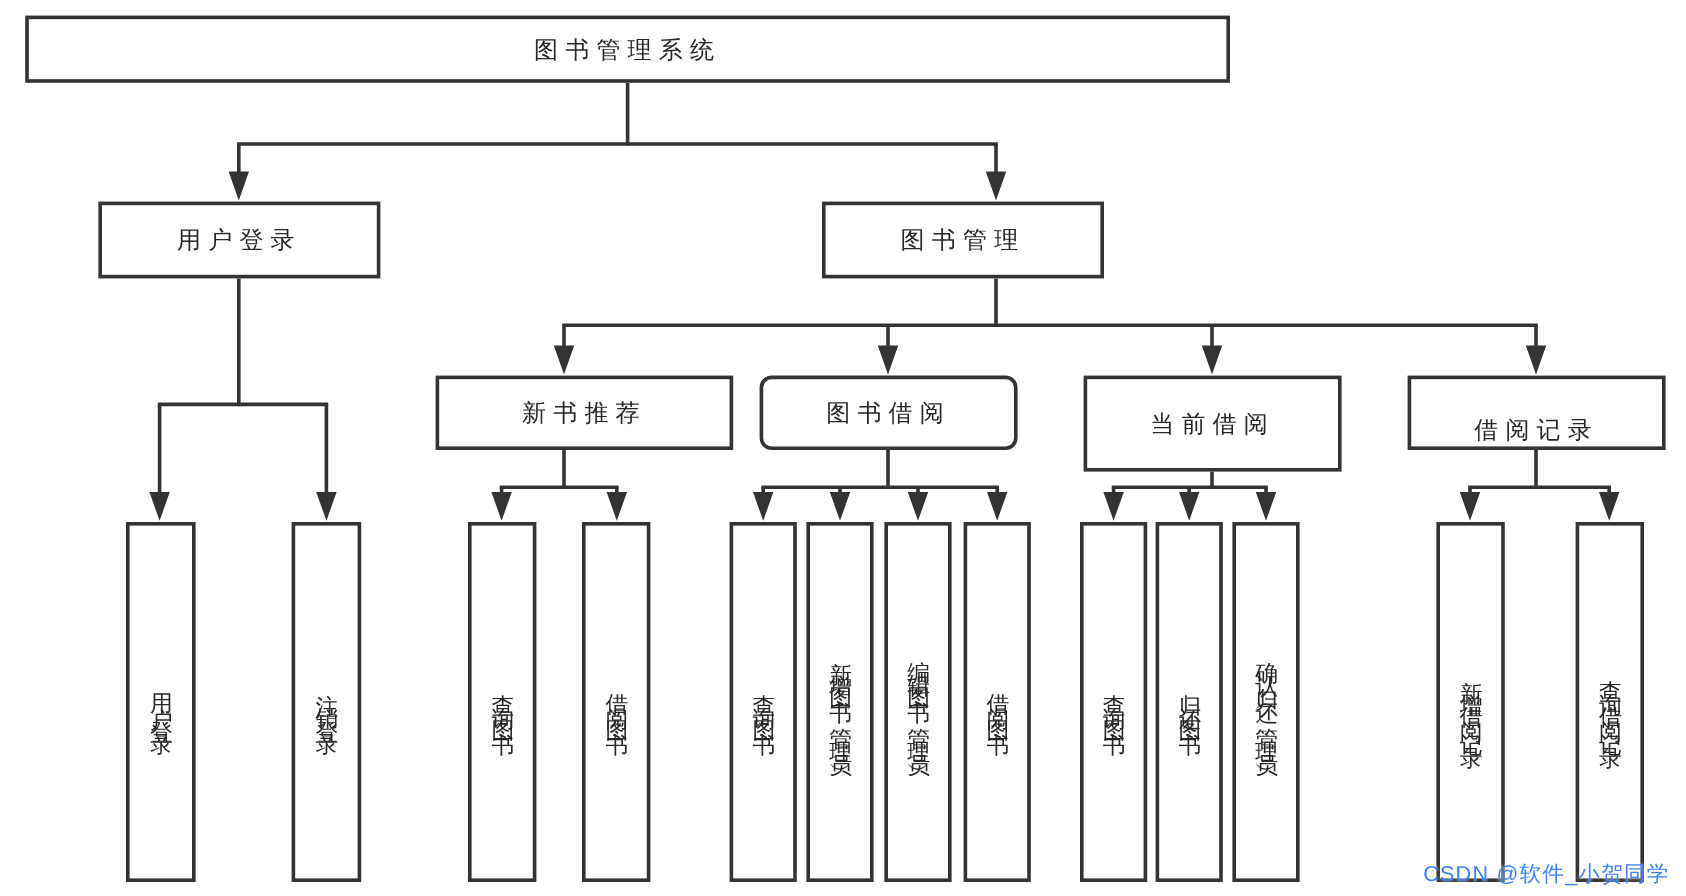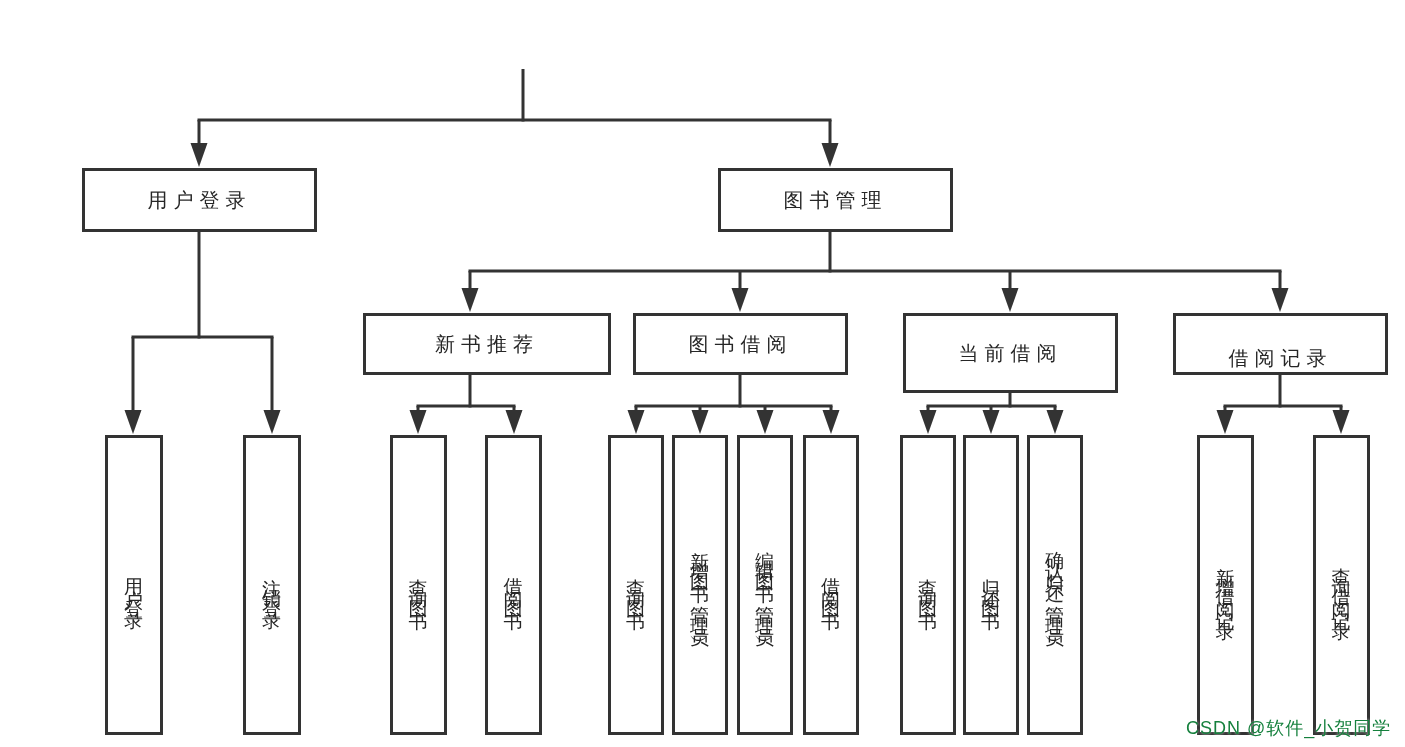--- a/index.html
+++ b/index.html
@@ -14,21 +14,21 @@
     position:absolute;box-sizing:border-box;background:#ffffff;border:3px solid #333333;
     display:flex;align-items:center;justify-content:center;text-align:center;
   }
   .hnode{font-size:20px;letter-spacing:6px;white-space:nowrap;}
   .leaf .vtext{
     writing-mode:vertical-rl;text-orientation:mixed;
     font-size:19px;letter-spacing:11px;line-height:1;white-space:nowrap;
   }
   .watermark{
     position:absolute;left:1186px;top:716px;font-size:18px;letter-spacing:1px;
-    color:#15803d;white-space:nowrap;text-shadow:0 0 3px rgba(255,255,255,.85);
+    color:#3b82f6;white-space:nowrap;text-shadow:0 0 3px rgba(255,255,255,.85);
   }
 </style>
 </head>
 <body>
 
 <div class="stage">
 
   <svg class="connectors" viewBox="0 0 1405 747">
 
     <g>
@@ -98,32 +98,35 @@
     <g>
       <line x1="1280" y1="375" x2="1280" y2="407.5"></line>
       <line x1="1223.5" y1="406" x2="1342.5" y2="406"></line>
       <line x1="1225" y1="406" x2="1225" y2="416"></line>
       <polygon points="1216.5,410 1233.5,410 1225,434"></polygon>
       <line x1="1341" y1="406" x2="1341" y2="416"></line>
       <polygon points="1332.5,410 1349.5,410 1341,434"></polygon>
     </g>
   </svg>
 
+  <div class="box hnode" style="left:21px;top:13px;width:1004px;height:56px;">
+    <span>图书管理系统</span>
+  </div>
 
   <div class="box hnode" style="left:82px;top:168px;width:235px;height:64px;">
     <span>用户登录</span>
   </div>
-  <div class="box hnode" style="left:718px;top:168px;width:235px;height:64px;font-family:Liberation Mono, monospace;">
+  <div class="box hnode" style="left:685px;top:168px;width:235px;height:64px;font-family:Liberation Mono, monospace;">
     <span>图书管理</span>
   </div>
 
   <div class="box hnode" style="left:363px;top:313px;width:248px;height:62px;">
     <span>新书推荐</span>
   </div>
-  <div class="box hnode" style="left:633px;top:313px;width:215px;height:62px;">
+  <div class="box hnode" style="left:633px;top:313px;width:215px;height:62px;border-radius:10px;">
     <span>图书借阅</span>
   </div>
   <div class="box hnode" style="left:903px;top:313px;width:215px;height:80px;">
     <span>当前借阅</span>
   </div>
   <div class="box hnode" style="left:1173px;top:313px;width:215px;height:62px;align-items:flex-end;">
     <span>借阅记录</span>
   </div>
 
   <div class="box leaf" style="left:105px;top:435px;width:58px;height:300px;">

